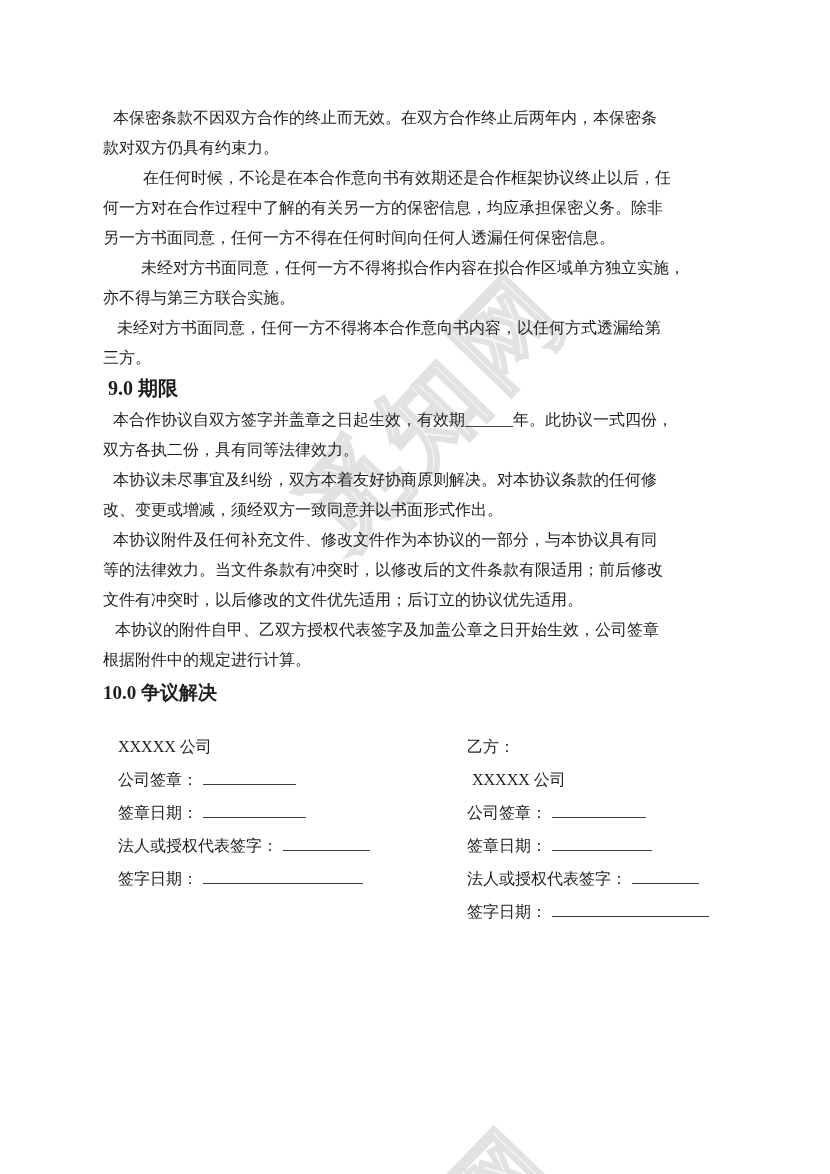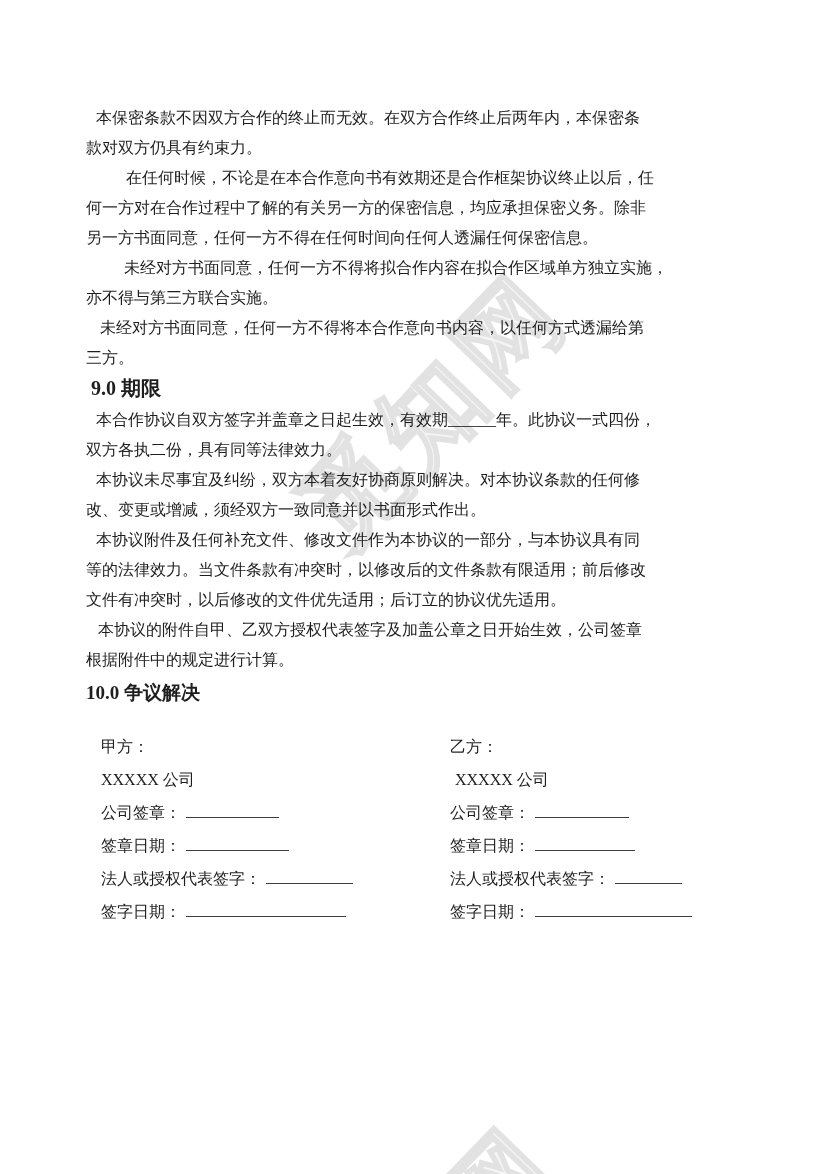--- a/index.html
+++ b/index.html
@@ -16,21 +16,21 @@
     white-space:nowrap;
     font-family:"DejaVu Sans","Liberation Sans",sans-serif;
     font-weight:bold;font-size:100px;letter-spacing:10px;
     color:#f5f5f5;-webkit-text-stroke:2.5px #e2e2e2;
     transform:rotate(-46deg);
   }
   .wm1{left:235px;top:260px;}
   .wm2{left:226px;top:1113px;}
 
   
-  .content{position:absolute;left:86px;top:103px;width:655px;z-index:1;}
+  .content{position:absolute;left:103px;top:103px;width:655px;z-index:1;}
   p.body-p{
     margin:0;font-size:16px;line-height:30px;
     white-space:pre-line;text-align:left;
   }
   .ind10{text-indent:10px;}
   .ind12{text-indent:12px;}
   .ind14{text-indent:14px;}
   .ind38{text-indent:38px;}
   .ind40{text-indent:40px;}
   .mb0{margin-bottom:0;}
@@ -90,21 +90,20 @@
 文件有冲突时，以后修改的文件优先适用；后订立的协议优先适用。</p>
     <p class="body-p ind12 mb2">本协议的附件自甲、乙双方授权代表签字及加盖公章之日开始生效，公司签章
 根据附件中的规定进行计算。</p>
 
     <h2 class="h10">10.0 争议解决</h2>
 
 
     <div class="sig">
 
       <div class="sig-col left">
-        <div class="sig-row">甲方：</div>
         <div class="sig-row company">XXXXX 公司</div>
         <div class="sig-row">
           <span>公司签章：</span><span class="u u-la"></span>
         </div>
         <div class="sig-row">
           <span>签章日期：</span><span class="u u-lb"></span>
         </div>
         <div class="sig-row">
           <span>法人或授权代表签字：</span><span class="u u-lc"></span>
         </div>

